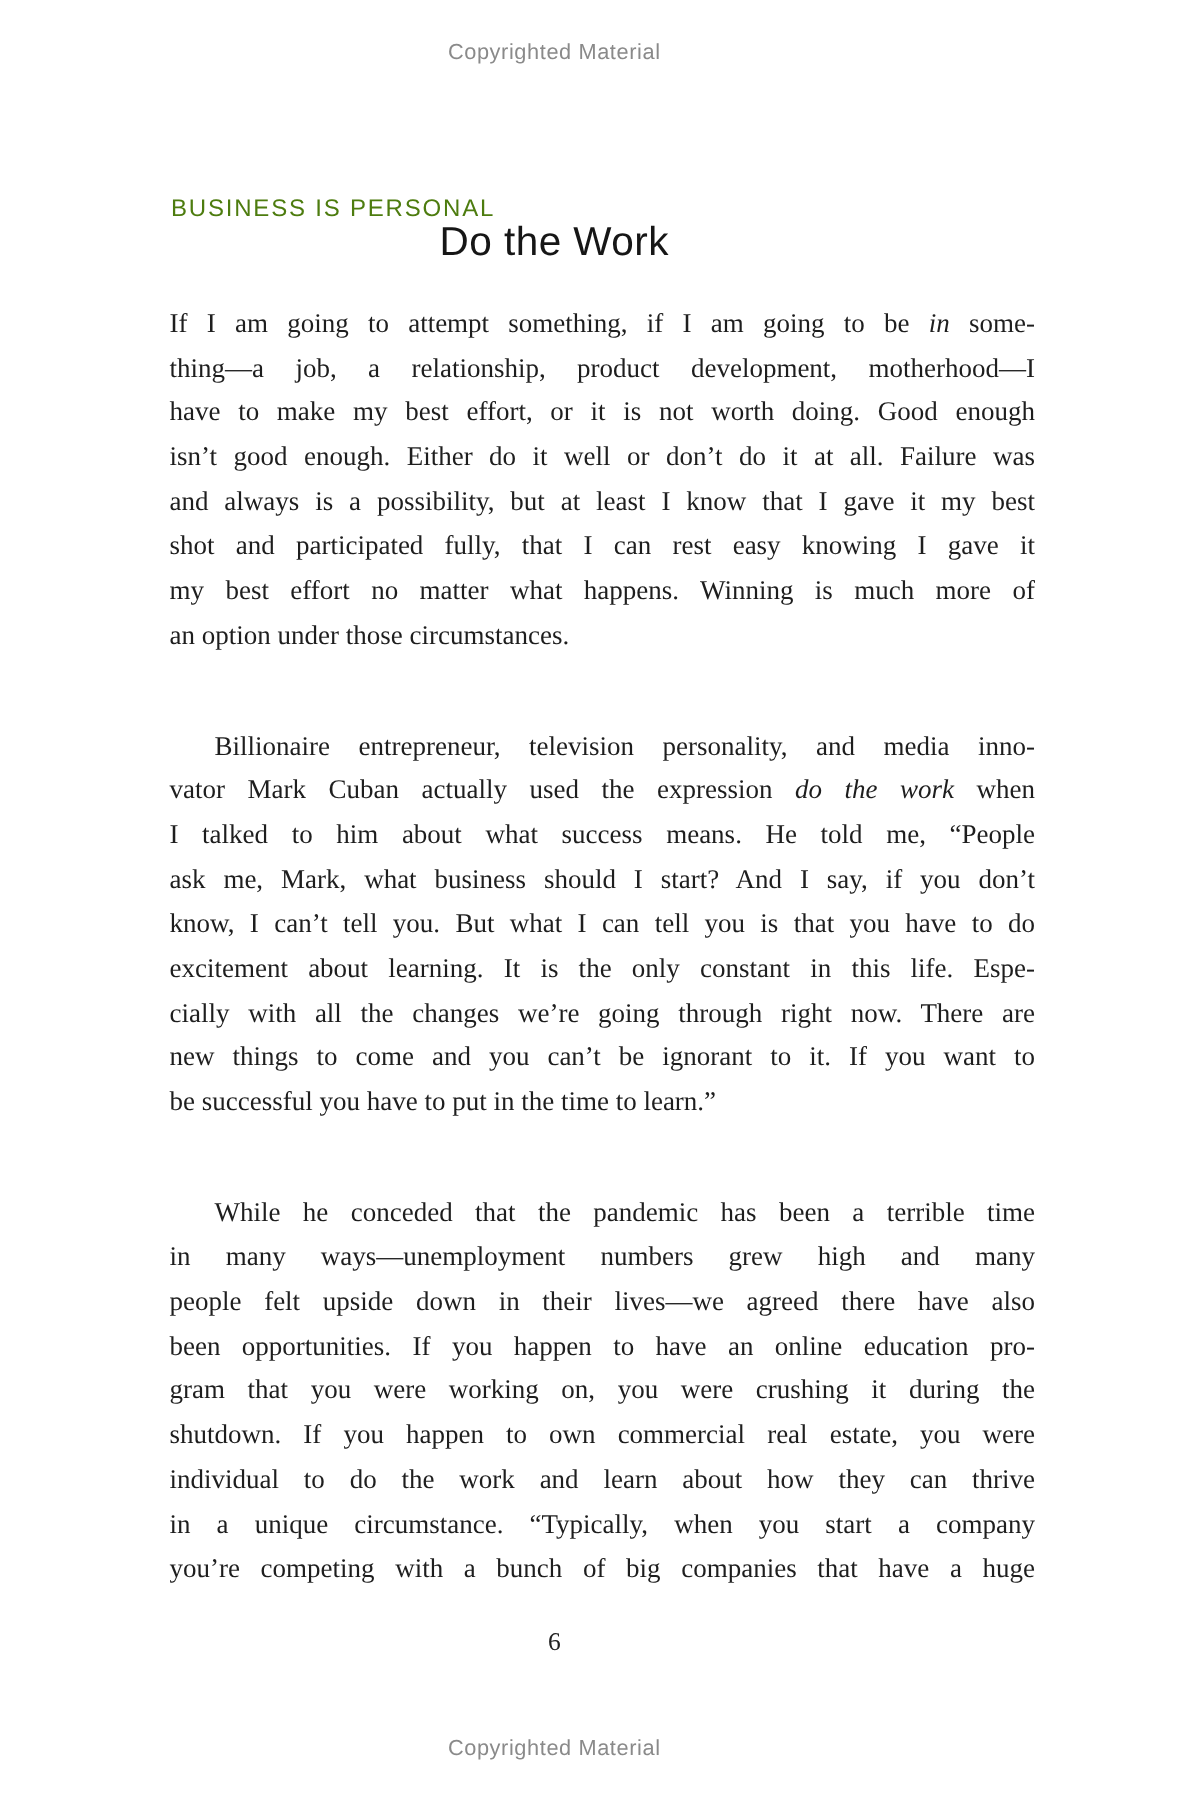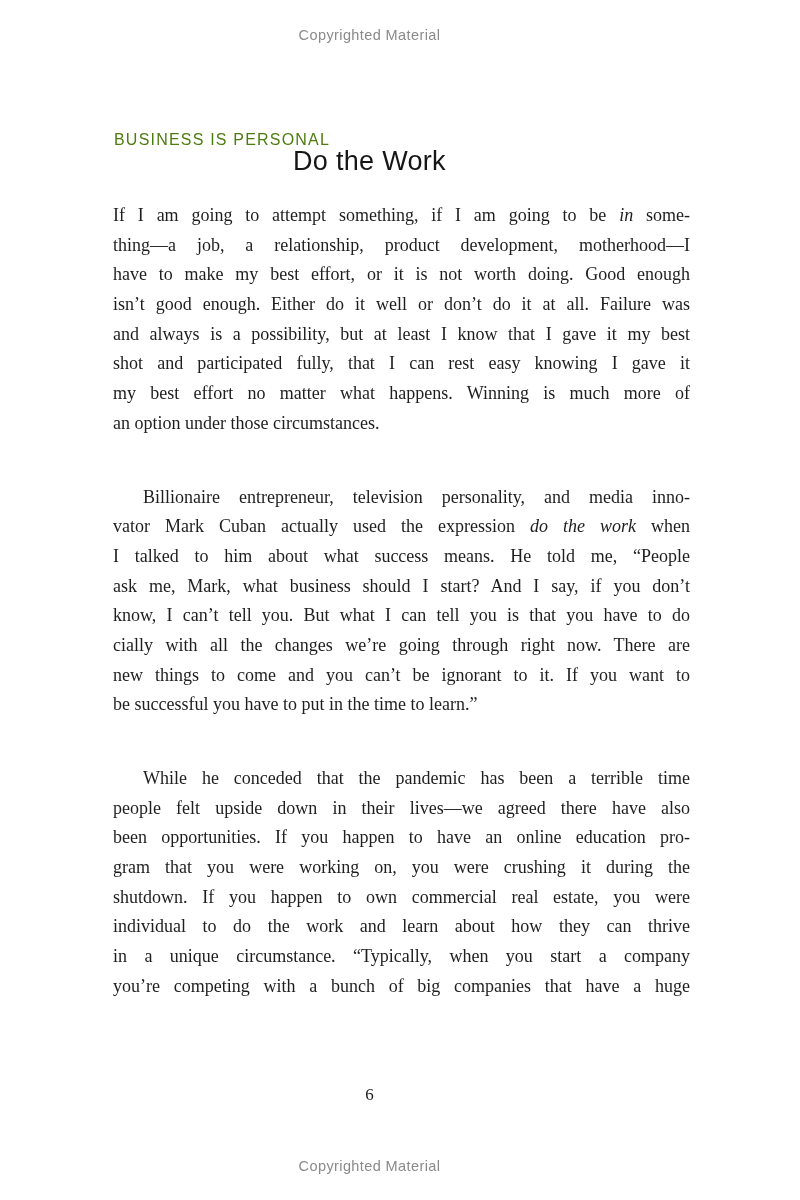--- a/index.html
+++ b/index.html
@@ -107,26 +107,28 @@
         <div class="line">shot and participated fully, that I can rest easy knowing I gave it</div>
         <div class="line">my best effort no matter what happens. Winning is much more of</div>
         <div class="line no-just">an option under those circumstances.</div>
       </div>
       <div>
         <div class="line indent">Billionaire entrepreneur, television personality, and media inno-</div>
         <div class="line">vator Mark Cuban actually used the expression <em>do the work</em> when</div>
         <div class="line">I talked to him about what success means. He told me, “People</div>
         <div class="line">ask me, Mark, what business should I start? And I say, if you don’t</div>
         <div class="line">know, I can’t tell you. But what I can tell you is that you have to do</div>
+        <div class="line">excitement about learning. It is the only constant in this life. Espe-</div>
         <div class="line">cially with all the changes we’re going through right now. There are</div>
         <div class="line">new things to come and you can’t be ignorant to it. If you want to</div>
         <div class="line no-just">be successful you have to put in the time to learn.”</div>
       </div>
       <div>
         <div class="line indent">While he conceded that the pandemic has been a terrible time</div>
+        <div class="line">in many ways—unemployment numbers grew high and many</div>
         <div class="line">people felt upside down in their lives—we agreed there have also</div>
         <div class="line">been opportunities. If you happen to have an online education pro-</div>
         <div class="line">gram that you were working on, you were crushing it during the</div>
         <div class="line">shutdown. If you happen to own commercial real estate, you were</div>
         <div class="line">individual to do the work and learn about how they can thrive</div>
         <div class="line">in a unique circumstance. “Typically, when you start a company</div>
         <div class="line">you’re competing with a bunch of big companies that have a huge</div>
       </div>
     </div>
 

